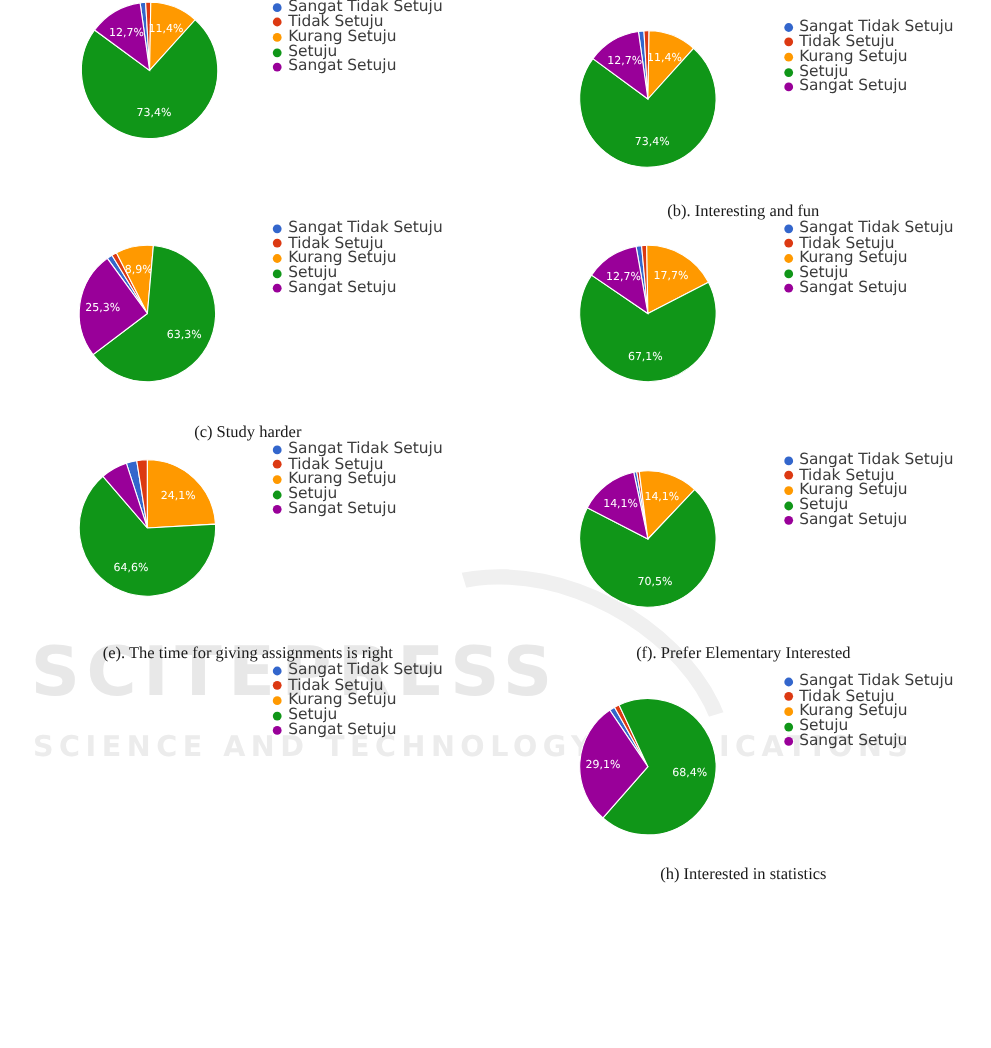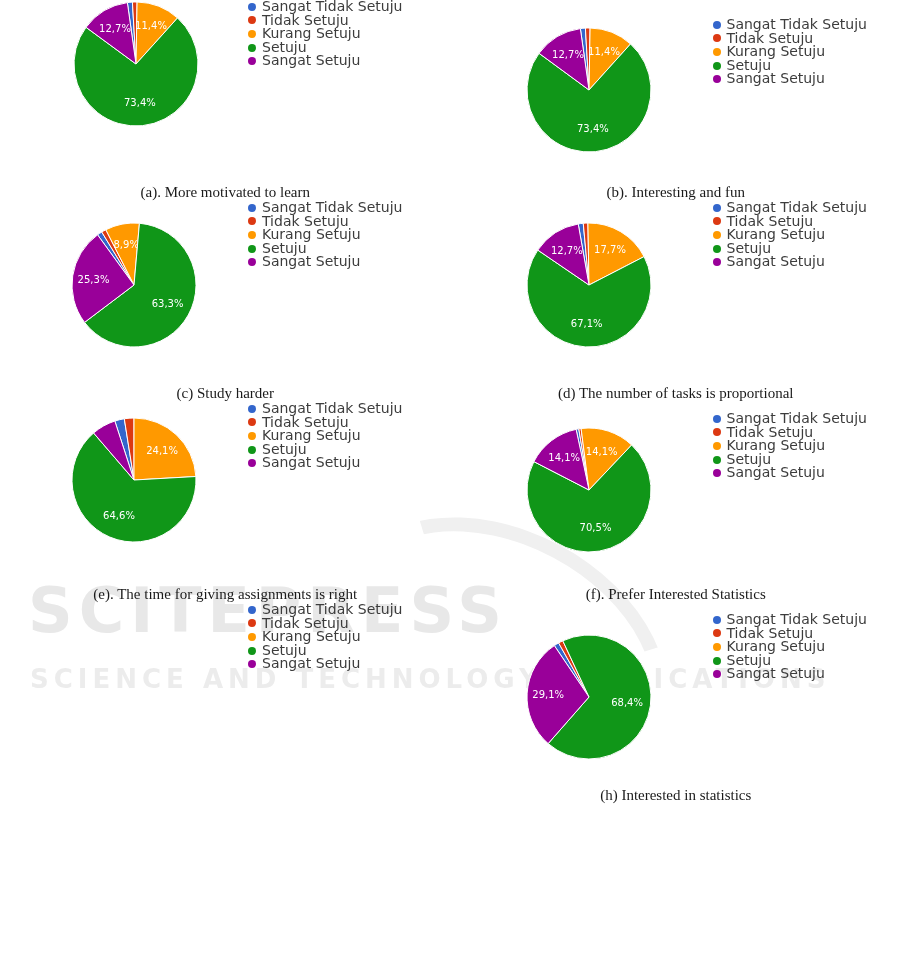--- a/index.html
+++ b/index.html
@@ -156,21 +156,20 @@
             <div class="legend-row">
               <span class="legend-dot" style="background: rgb(16, 150, 24);"></span>
               <span>Setuju</span>
             </div>
             <div class="legend-row">
               <span class="legend-dot" style="background: rgb(153, 0, 153);"></span>
               <span>Sangat Setuju</span>
             </div>
           </div>
         </div>
-        <div class="fig-caption">(a). More motivated to learn</div>
       </div>
       <div class="fig">
         <div class="fig-body">
           <div class="pie-wrap" style="left: 62px; top: 14px;"><svg width="152" height="152" viewBox="0 0 152 152">
               <path d="M 76 76 L 67.37 14.60 A 62 62 0 0 1 72.41 14.10 Z" fill="#3366cc" stroke="#ffffff" stroke-width="1"></path>
               <path d="M 76 76 L 72.41 14.10 A 62 62 0 0 1 77.08 14.01 Z" fill="#dc3912" stroke="#ffffff" stroke-width="1"></path>
               <path d="M 76 76 L 77.08 14.01 A 62 62 0 0 1 117.52 29.95 Z" fill="#ff9900" stroke="#ffffff" stroke-width="1"></path>
               <text x="91.0" y="41.4" text-anchor="middle" class="slice-label">11,4%</text>
               <path d="M 76 76 L 117.52 29.95 A 62 62 0 1 1 26.02 39.31 Z" fill="#109618" stroke="#ffffff" stroke-width="1"></path>
               <text x="79.9" y="117.7" text-anchor="middle" class="slice-label">73,4%</text>
@@ -269,21 +268,20 @@
             <div class="legend-row">
               <span class="legend-dot" style="background: rgb(16, 150, 24);"></span>
               <span>Setuju</span>
             </div>
             <div class="legend-row">
               <span class="legend-dot" style="background: rgb(153, 0, 153);"></span>
               <span>Sangat Setuju</span>
             </div>
           </div>
         </div>
-        <div class="fig-caption">(d) The number of tasks is proportional</div>
       </div>
     </div>
     <div class="fig-row">
       <div class="fig">
         <div class="fig-body">
           <div class="pie-wrap" style="left: 58px; top: 2px;"><svg width="152" height="152" viewBox="0 0 152 152">
               <path d="M 76 76 L 56.84 17.03 A 62 62 0 0 1 66.30 14.76 Z" fill="#3366cc" stroke="#ffffff" stroke-width="1"></path>
               <path d="M 76 76 L 66.30 14.76 A 62 62 0 0 1 76.00 14.00 Z" fill="#dc3912" stroke="#ffffff" stroke-width="1"></path>
               <path d="M 76 76 L 76.00 14.00 A 62 62 0 0 1 137.90 72.50 Z" fill="#ff9900" stroke="#ffffff" stroke-width="1"></path>
               <text x="104.1" y="49.8" text-anchor="middle" class="slice-label">24,1%</text>
@@ -344,21 +342,21 @@
             <div class="legend-row">
               <span class="legend-dot" style="background: rgb(16, 150, 24);"></span>
               <span>Setuju</span>
             </div>
             <div class="legend-row">
               <span class="legend-dot" style="background: rgb(153, 0, 153);"></span>
               <span>Sangat Setuju</span>
             </div>
           </div>
         </div>
-        <div class="fig-caption">(f). Prefer Interested Statistics</div>
+        <div class="fig-caption">(f). Prefer Elementary Interested</div>
       </div>
     </div>
     <div class="fig-row">
       <div class="fig">
         <div class="fig-body">
           <div class="legend" style="left: 248px; top: 0px;">
             <div class="legend-row">
               <span class="legend-dot" style="background: rgb(51, 102, 204);"></span>
               <span>Sangat Tidak Setuju</span>
             </div>

